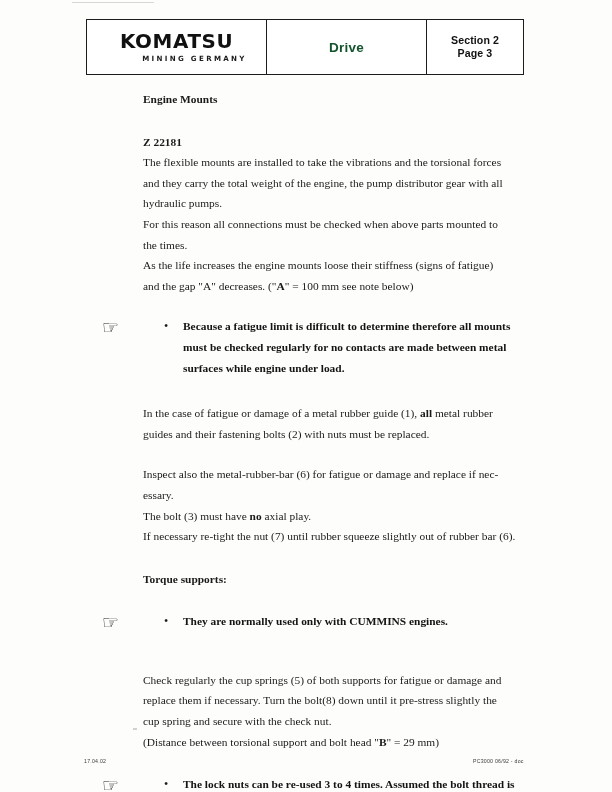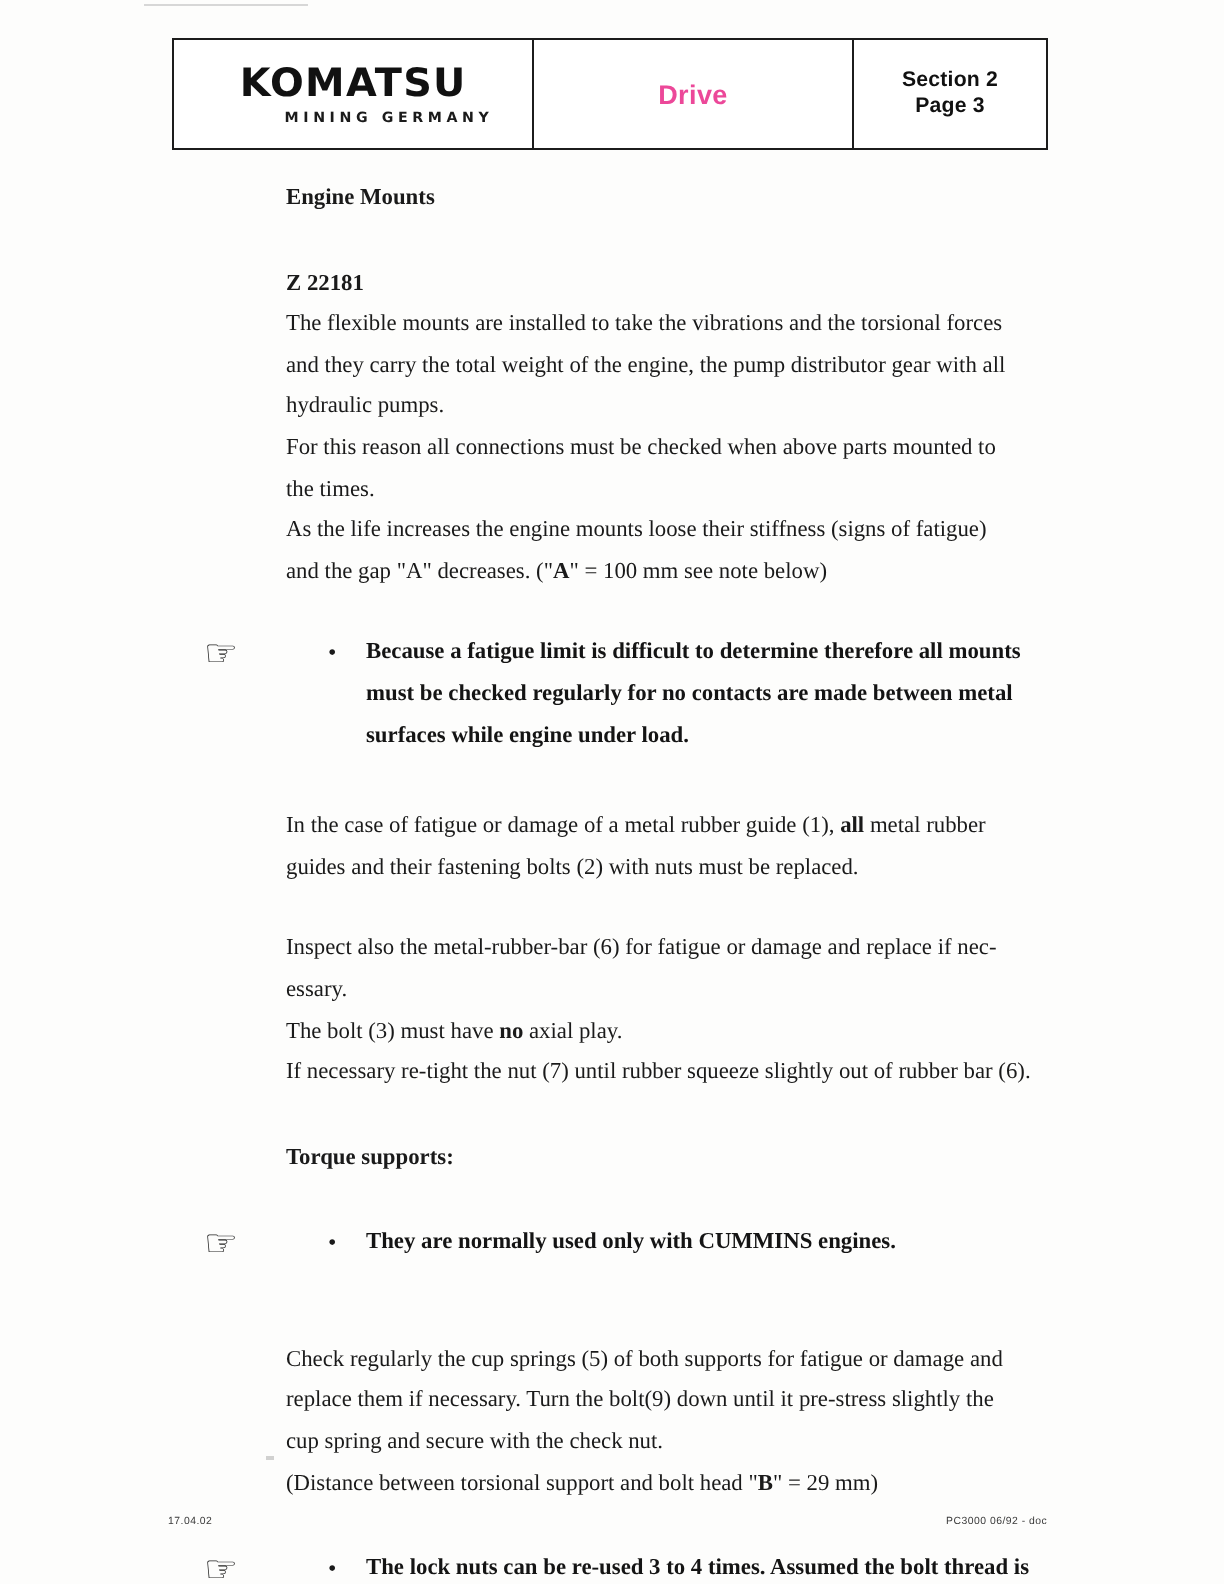--- a/index.html
+++ b/index.html
@@ -89,21 +89,21 @@
     font-size: 7.1px;
     letter-spacing: 2.3px;
     color: #1b1b1b;
     line-height: 1;
     padding-left: 36px;
   }
   .hdr-title {
     font-family: "Liberation Sans", sans-serif;
     font-weight: 700;
     font-size: 13.5px;
-    color: #ec4899;
+    color: #14532d;
     letter-spacing: 0.2px;
   }
   .hdr-section-line {
     font-family: Liberation Sans, sans-serif;
     font-weight: 700;
     font-size: 10.6px;
     color: #111;
     letter-spacing: 0.1px;
     text-align: right;
   }
@@ -270,21 +270,21 @@
       <span class="note-bullet">•</span>
       <div class="note-text">
         <span>They are normally used only with CUMMINS engines.</span>
       </div>
     </div>
 
     <div class="gap-38"></div>
 
     <div class="blk">
       <span>Check regularly the cup springs (5) of both supports for fatigue or damage and</span><br>
-      <span>replace them if necessary. Turn the bolt(9) down until it pre-stress slightly the</span><br>
+      <span>replace them if necessary. Turn the bolt(8) down until it pre-stress slightly the</span><br>
       <span>cup spring and secure with the check nut.</span><br>
       <span>(Distance between torsional support and bolt head "</span><b>B</b><span>" = 29 mm)</span>
     </div>
 
     <div class="gap-22"></div>
 
     <div class="note">
       <span class="hand-icon">☞</span>
       <span class="note-bullet">•</span>
       <div class="note-text">

